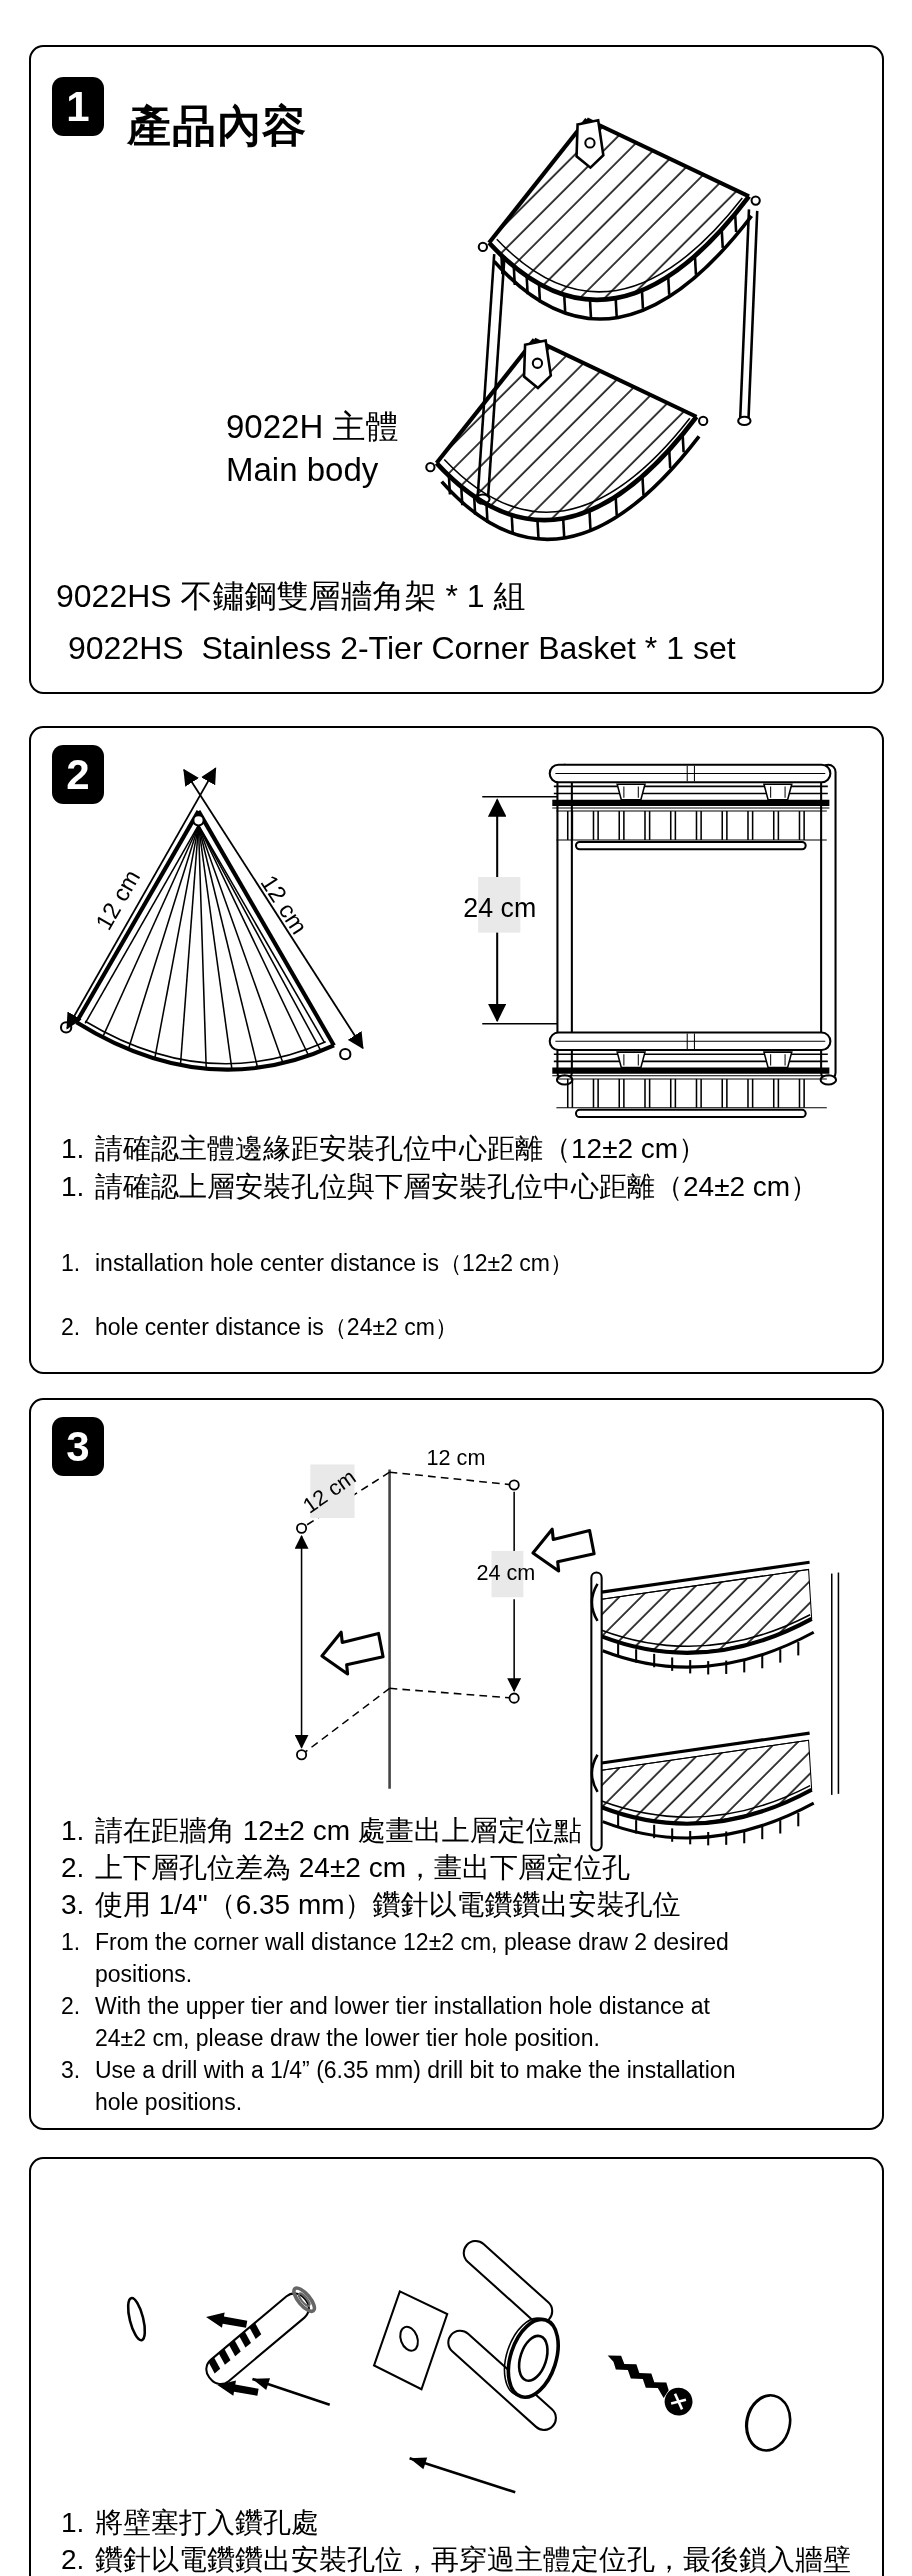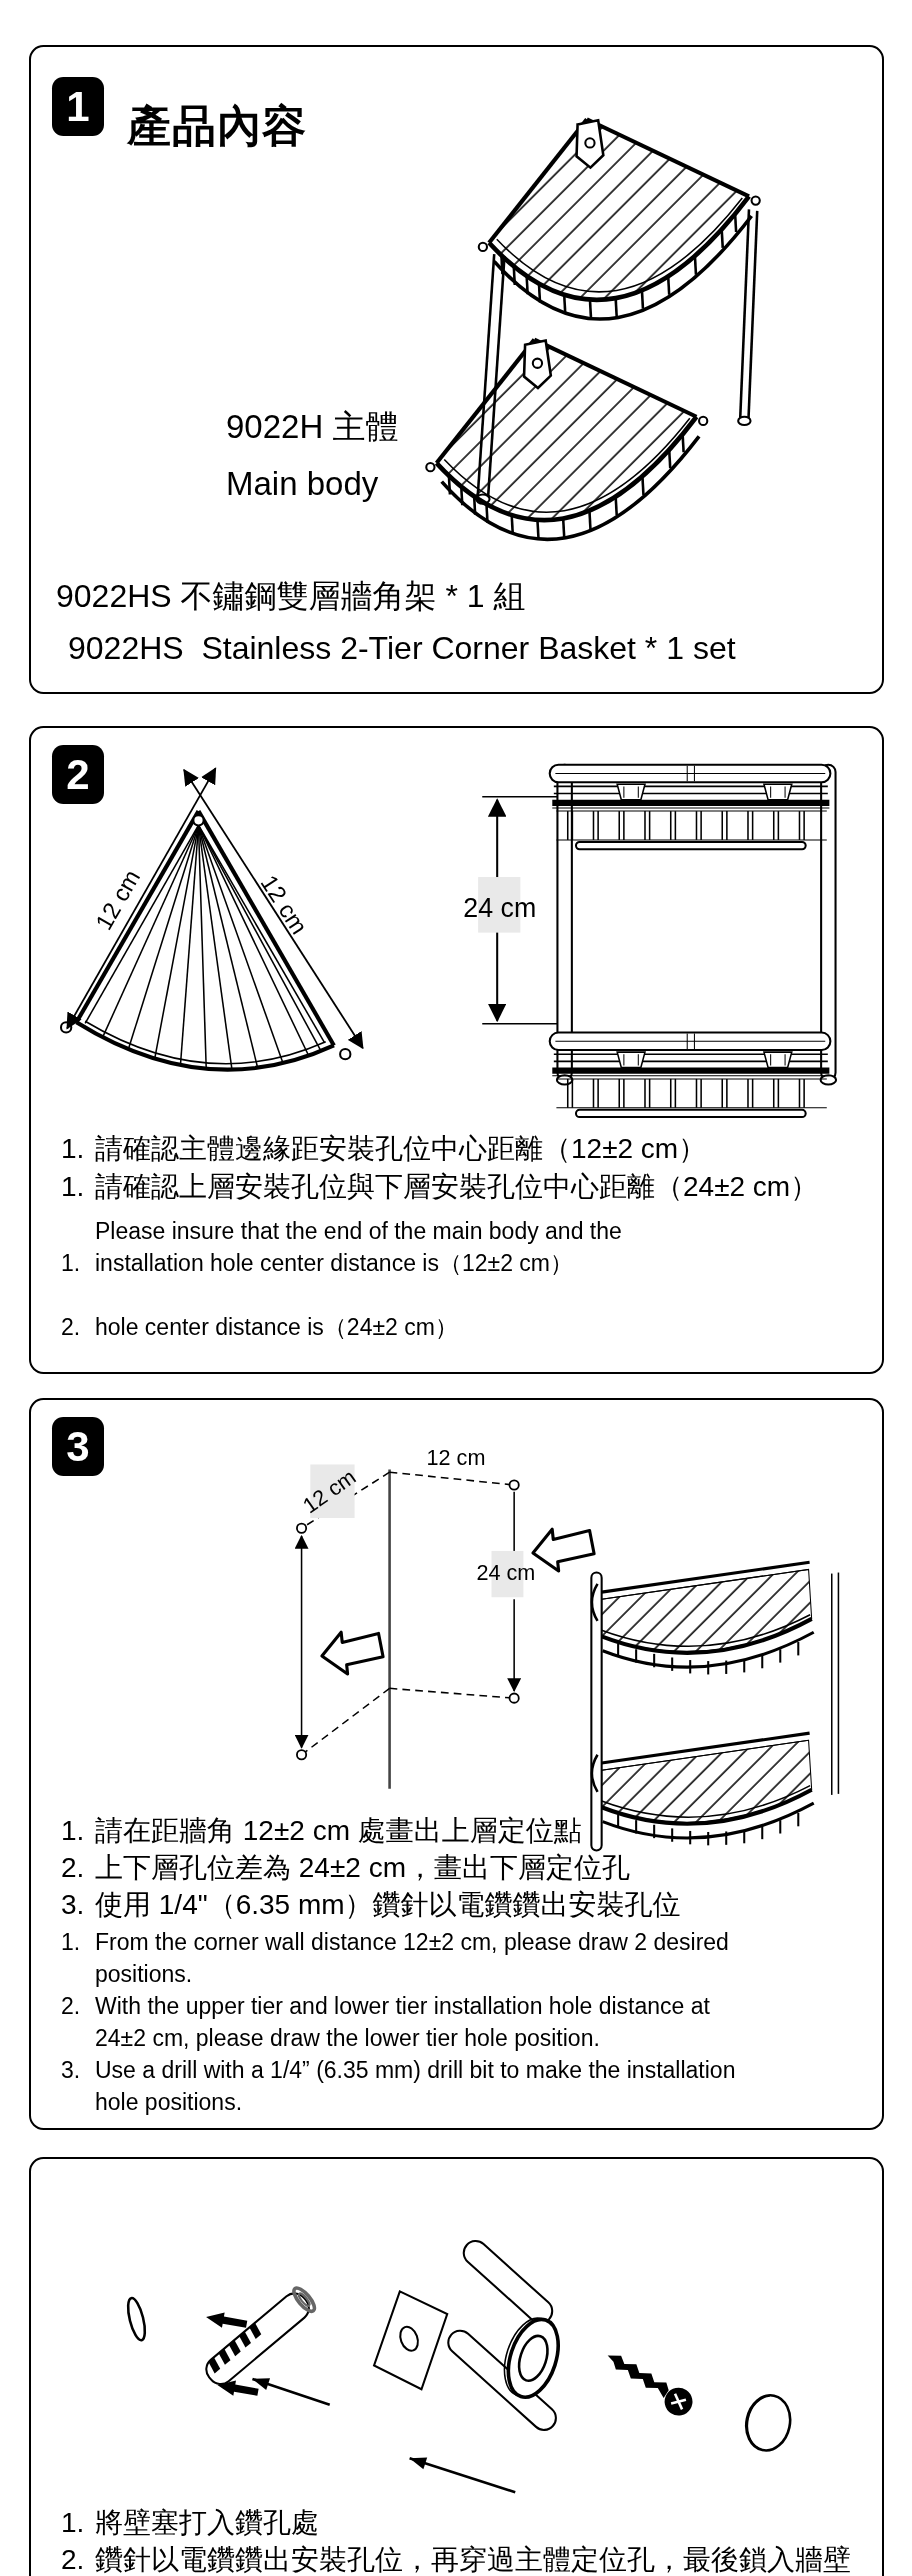--- a/index.html
+++ b/index.html
@@ -26,21 +26,21 @@
 <body>
 
 <div id="page">
 
   <div class="box" style="top:45px;height:649px;"></div>
   <div class="badge" style="left:52px;top:77px;">
     <span>1</span>
   </div>
   <div class="t-zh-title" style="left:127px;top:77px;margin-top:20px;">產品內容</div>
   <div class="t-label" style="left:226px;top:405px;">9022H 主體</div>
-  <div class="t-label" style="left:226px;top:465px;">Main body</div>
+  <div class="t-label" style="left:226px;top:451px;">Main body</div>
   <div class="t-big" style="left:56px;top:575px;">9022HS 不鏽鋼雙層牆角架 * 1 組</div>
   <div class="t-big" style="left:56px;top:630px;margin-left:12px;">9022HS  Stainless 2-Tier Corner Basket * 1 set</div>
 
   <svg style="left:417px;top:88px;" width="350" height="464" viewBox="0 0 680 900">
     <defs>
       <pattern id="hatchA" width="34" height="34" patternTransform="rotate(45)" patternUnits="userSpaceOnUse">
         <line x1="2" y1="0" x2="2" y2="34" stroke="#000" stroke-width="3"></line>
       </pattern>
     </defs>
     <g id="tierA">
@@ -178,24 +178,20 @@
   </svg>
 
   <div class="row zh" style="top:1133px;">
     <span class="num">1.</span>
     <span class="txt">請確認主體邊緣距安裝孔位中心距離（12±2 cm）</span>
   </div>
   <div class="row zh" style="top:1171px;">
     <span class="num">1.</span>
     <span class="txt">請確認上層安裝孔位與下層安裝孔位中心距離（24±2 cm）</span>
   </div>
-  <div class="row en" style="top:1218px;">
-    <span class="num"></span>
-    <span class="txt">Please insure that the end of the main body and the</span>
-  </div>
   <div class="row en" style="top:1250px;">
     <span class="num">1.</span>
     <span class="txt">installation hole center distance is（12±2 cm）</span>
   </div>
   <div class="row en" style="top:1314px;">
     <span class="num">2.</span>
     <span class="txt">hole center distance is（24±2 cm）</span>
   </div>
 
   <div class="box" style="top:1398px;height:732px;"></div>

